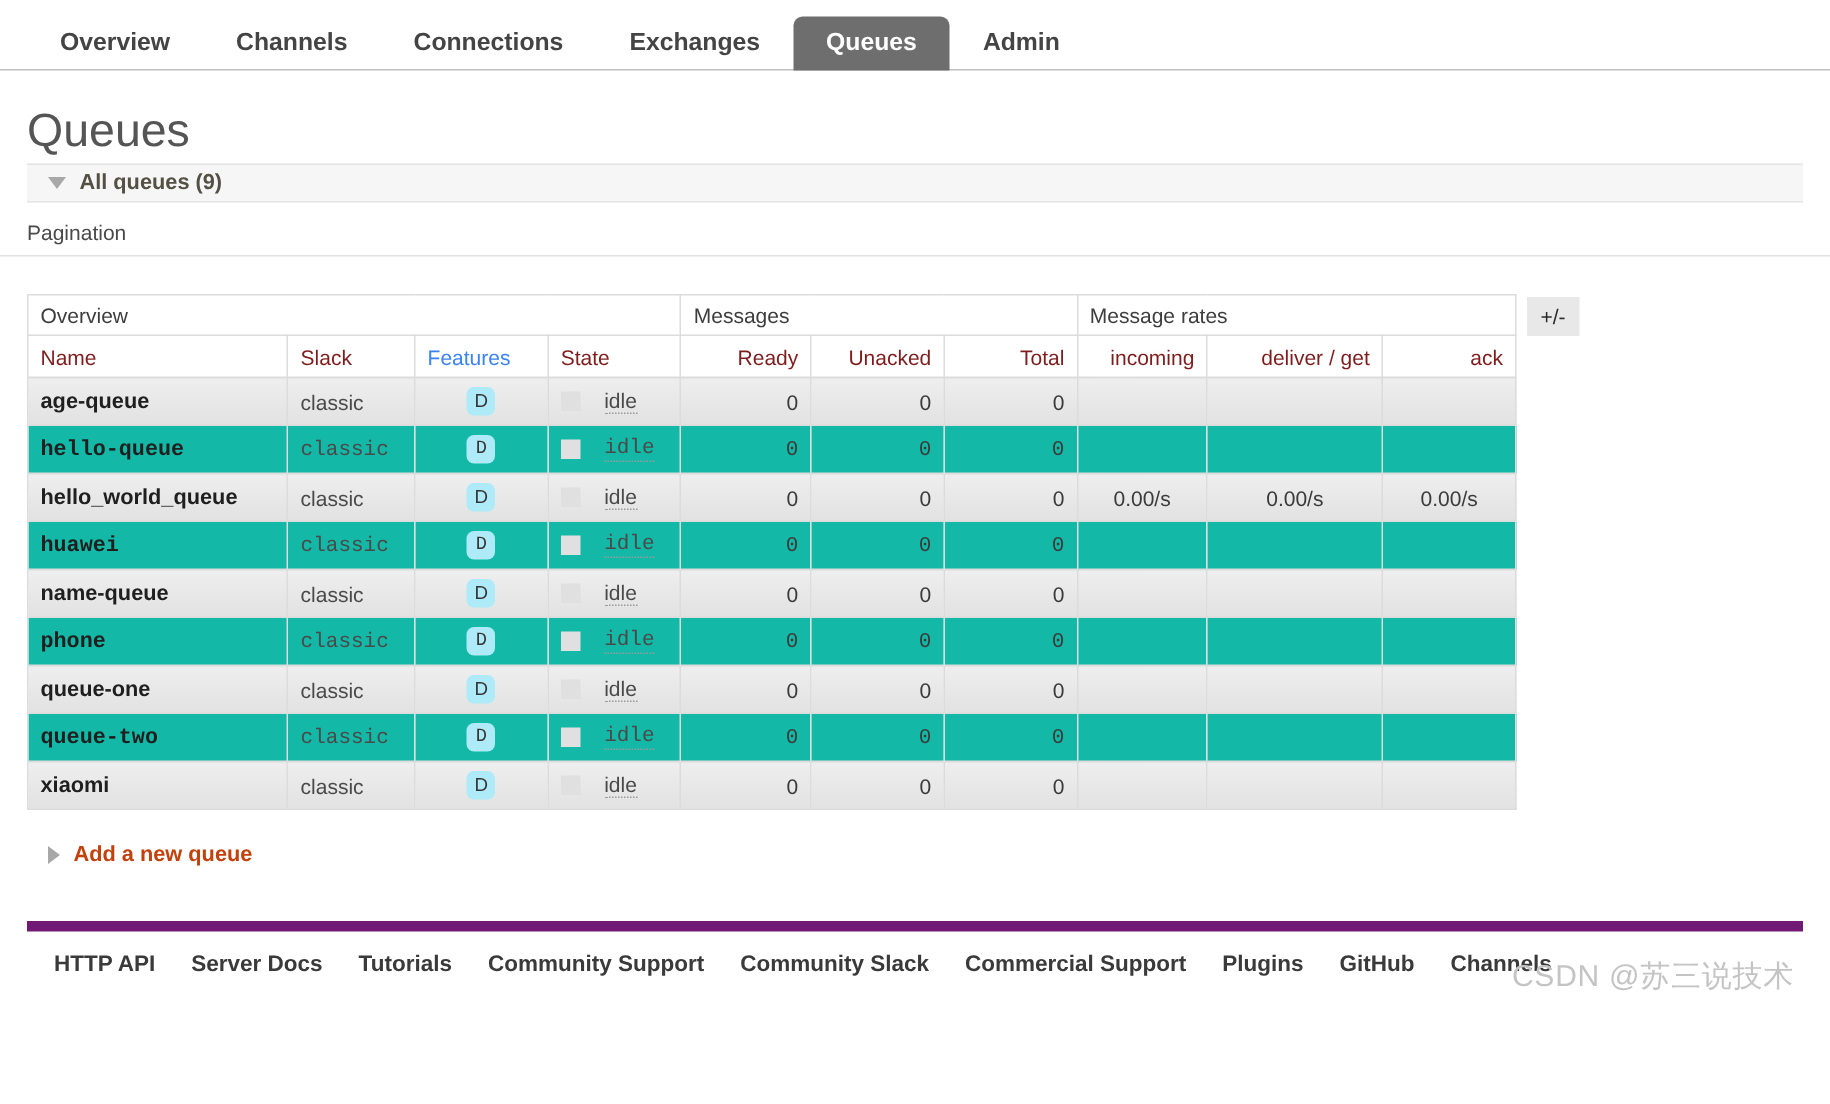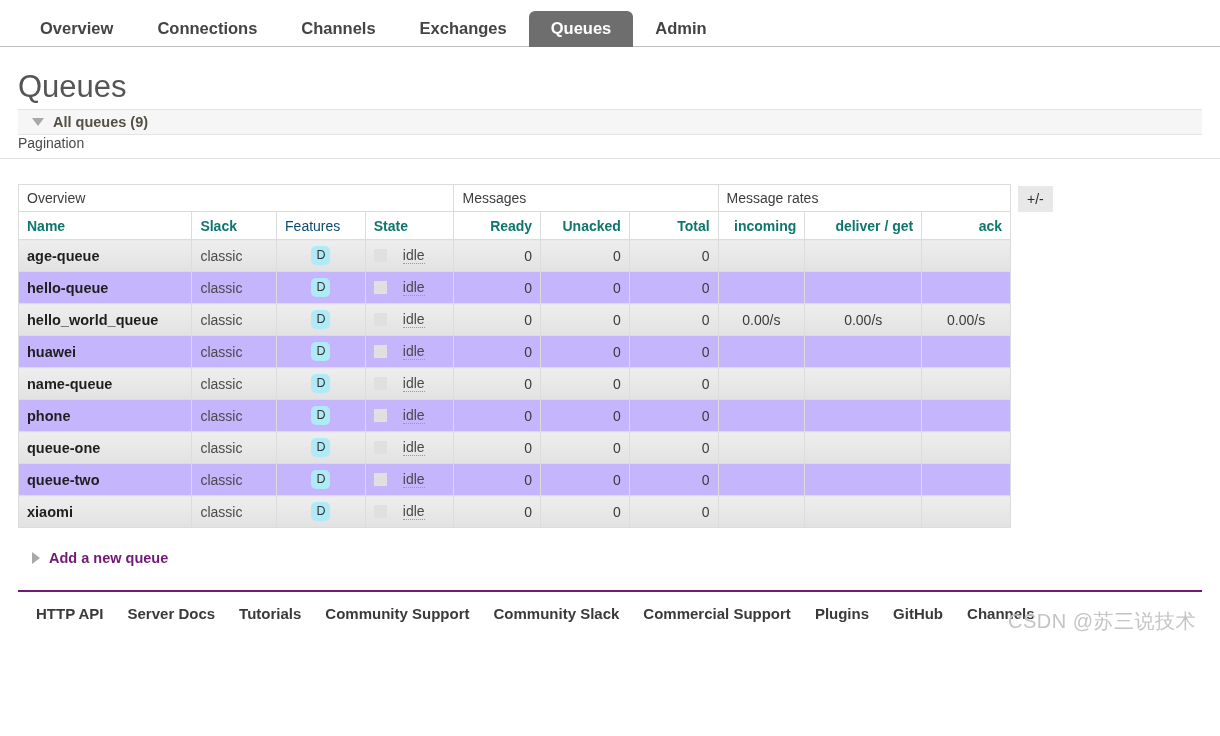--- a/index.html
+++ b/index.html
@@ -78,21 +78,21 @@
     border-right: 6px solid transparent;
     border-top: 8px solid #a8a8a8;
   }
   .tri-right {
     border-top: 6px solid transparent;
     border-bottom: 6px solid transparent;
     border-left: 8px solid #a8a8a8;
   }
 
   
-  #pagination-block { margin-top: 0; }
+  #pagination-block { margin-top: 12px; }
   #pagination-label {
     font-size: 14px;
     color: #4a4a4a;
     padding-bottom: 7px;
     border-bottom: 1px solid #e2e2e2;
     margin-right: -18px;
     margin-left: -18px;
     padding-left: 18px;
   }
   #pagination-controls {
@@ -163,34 +163,35 @@
     font-size: 14px;
     color: #3d3d3d;
     text-align: left;
     padding: 7px 8px;
     height: 27px;
   }
   
   tr.col-row th {
     background: #ffffff;
     font-size: 14px;
-    color: #0f766e;
-    font-weight: bold;
+    color: #7f1d1d;
+    font-weight: normal;
     text-align: left;
     height: 28px;
     padding: 4px 8px 5px 8px;
   }
   tr.col-row th.num { text-align: right; }
-  tr.col-row th.plain { font-weight: normal; color: #0c4a6e; }
+  tr.col-row th.plain { font-weight: normal; color: #3b82f6; }
 
   tbody tr.odd td {
     background: linear-gradient(to bottom, #eeeeee 0%, #e2e2e2 100%);
   }
   tbody tr.even td {
-    background: #c4b5fd;
+    background: #14b8a6;
+    font-family: Liberation Mono, monospace;
   }
   tbody td { height: 32px; font-size: 14px; color: #3b3b3b; }
   td.name { font-weight: bold; color: #1f1f1f; font-size: 14.5px; }
   td.type { color: #4a4a4a; }
   td.features { text-align: center; padding: 3px; }
   td.num { text-align: right; color: #3b3b3b; }
   td.rate { text-align: center; color: #3b3b3b; }
   td.state { padding-left: 6px; }
 
   .d-badge {
@@ -234,28 +235,28 @@
     line-height: 18px;
   }
 
   
   #add-queue-bar {
     margin-top: 22px;
     display: flex;
     align-items: center;
     font-size: 14.5px;
     font-weight: bold;
-    color: #701a75;
+    color: #c2410c;
     padding-left: 14px;
   }
 
   
   #footer {
-    margin-top: 24px;
-    border-top: 2px solid #701a75;
+    margin-top: 36px;
+    border-top: 7px solid #701a75;
     padding-top: 13px;
     position: relative;
   }
   #footer-list {
     list-style: none;
     margin: 0; padding: 0 0 0 18px;
     display: flex;
     align-items: center;
   }
   #footer-list li a {
@@ -280,24 +281,24 @@
 </style>
 </head>
 <body>
 
 <div id="nav-bar">
   <ul id="nav-list">
       <li>
         <a href="#">Overview</a>
       </li>
       <li>
-        <a href="#">Connections</a>
+        <a href="#">Channels</a>
       </li>
       <li>
-        <a href="#">Channels</a>
+        <a href="#">Connections</a>
       </li>
       <li>
         <a href="#">Exchanges</a>
       </li>
       <li class="active">
         <a href="#">Queues</a>
       </li>
       <li>
         <a href="#">Admin</a>
       </li>

